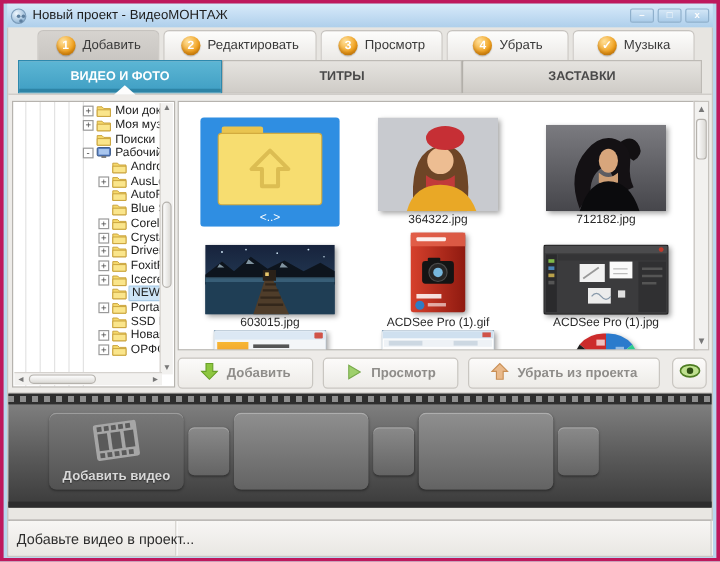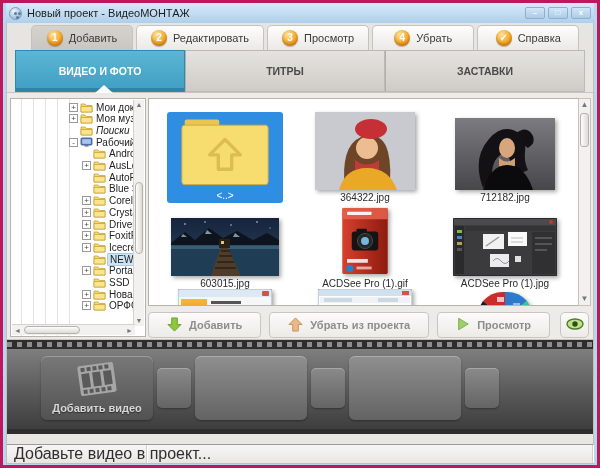--- a/index.html
+++ b/index.html
@@ -15,21 +15,21 @@
   
   .appbody{background:#e9e7e3;height:441px;border:1px solid #c2bfba;border-top:none;display:flex;flex-direction:column;}
   .menubar{height:19px;background:#f2f1ef;border-bottom:1px solid #dcd9d5;display:flex;align-items:center;padding-left:4px;}
   .menu-item{font-size:11px;color:#222;padding:2px 8px;}
   
   .steps{height:27px;background:#e7e5e1;display:flex;align-items:flex-end;gap:3px;padding-left:24px;}
   .step-tab{height:25px;border:1px solid #c6c3bf;border-bottom:none;border-radius:5px 5px 0 0;background:linear-gradient(#fdfdfc,#ebe9e6);display:flex;align-items:center;justify-content:center;gap:6px;font-size:11px;color:#3a3a3a;padding:0 14px;min-width:102px;}
   .step-tab.active{background:linear-gradient(#d6d3cf,#c9c6c2);}
   .badge{width:16px;height:16px;border-radius:50%;background:radial-gradient(circle at 35% 28%,#ffe09a,#f2a21d 62%,#d others 0);background:radial-gradient(circle at 35% 28%,#ffe09a,#f2a21d 62%,#d4860a);color:#fff;font-size:10px;font-weight:bold;display:flex;align-items:center;justify-content:center;box-shadow:inset 0 -2px 3px rgba(140,75,0,.45),0 1px 1px rgba(0,0,0,.25);}
   
-  .subtabs{height:43px;display:flex;padding:0 8px;background:#e7e5e1;}
+  .subtabs{height:28px;display:flex;padding:0 8px;background:#e7e5e1;}
   .subtab{flex:1;display:flex;align-items:center;justify-content:center;font-size:10.5px;font-weight:bold;color:#4a4a4a;background:linear-gradient(#e5e3df,#cfccc7);border:1px solid #bdbab5;}
   .subtab + .subtab{border-left:1px solid #b2afa9;}
   .subtab.active{flex:0 0 170px;background:linear-gradient(#5cb6d4,#3f9ec3);color:#fff;border:1px solid #2e89ad;box-shadow:inset 0 -3px 0 #2d84a6;}
   
   .content{position:relative;height:250px;background:#edebe8;border-top:1px solid #c9c6c1;border-bottom:1px solid #c9c6c1;}
   .notch{position:absolute;left:88px;top:0;width:0;height:0;border-left:9px solid transparent;border-right:9px solid transparent;border-bottom:8px solid #fdfdfd;top:-8px;z-index:3;}
   .tree{position:absolute;left:3px;top:5px;width:136px;height:239px;background:#fff;border:1px solid #b6b3ae;overflow:hidden;font-size:10px;
         background-image:linear-gradient(#e3e3e3,#e3e3e3),linear-gradient(#e3e3e3,#e3e3e3),linear-gradient(#e3e3e3,#e3e3e3),linear-gradient(#e3e3e3,#e3e3e3),linear-gradient(#e3e3e3,#e3e3e3);
         background-size:1px 100%;background-repeat:no-repeat;background-position:10px 0,22px 0,34px 0,46px 0,58px 0;}
   .tree-rows{padding-top:2px;}
@@ -65,21 +65,21 @@
   .eye-btn{position:absolute;right:4px;top:219px;width:29px;height:26px;border:1px solid #c9c6c1;border-radius:5px;background:linear-gradient(#fcfbfa,#edebe7);display:flex;align-items:center;justify-content:center;}
   
   .timeline{height:95px;background:linear-gradient(#868686,#5a5a5a 55%,#3a3a3a);position:relative;}
   .perf{height:9px;background:repeating-linear-gradient(90deg,#8e8e8e 0 5px,#2d2d2d 5px 10px);border-top:2px solid #2d2d2d;border-bottom:2px solid #2d2d2d;}
   .slots{display:flex;align-items:center;height:78px;padding-left:34px;gap:4px;overflow:hidden;}
   .slot-big{flex:0 0 112px;height:64px;border-radius:6px;background:linear-gradient(#8f8f8f,#636363);box-shadow:inset 0 1px 0 rgba(255,255,255,.28),0 1px 2px rgba(0,0,0,.35);}
   .slot-small{flex:0 0 34px;height:40px;border-radius:5px;background:linear-gradient(#8a8a8a,#646464);box-shadow:inset 0 1px 0 rgba(255,255,255,.25),0 1px 2px rgba(0,0,0,.35);}
   .slot-add{background:linear-gradient(#787878,#525252);display:flex;flex-direction:column;align-items:center;justify-content:center;gap:3px;color:#d8d8d8;font-size:11px;font-weight:bold;text-shadow:0 1px 1px rgba(0,0,0,.5);}
   .tl-bottom{position:absolute;left:0;right:0;bottom:0;height:5px;background:#2d2d2d;}
   
-  .statusbar{height:20px;background:linear-gradient(#f7f6f4,#e9e7e3);border-top:1px solid #9c9a96;display:flex;align-items:center;font-size:16px;color:#2e2e2e;flex:1;margin-top:10px;}
+  .statusbar{height:20px;background:linear-gradient(#f7f6f4,#e9e7e3);border-top:1px solid #9c9a96;display:flex;align-items:center;font-size:12px;color:#2e2e2e;flex:1;margin-top:10px;}
   .status-sec{height:100%;display:flex;align-items:center;padding:0 7px;border-right:1px solid #d2cfca;box-shadow:1px 0 0 #fff;}
   .status-sec.left{width:140px;white-space:nowrap;overflow:visible;}
   .status-sec.mid{flex:1;}
 </style>
 </head>
 <body>
 
 <div class="win">
   <div class="titlebar">
     <span class="app-icon"></span>
@@ -103,21 +103,21 @@
         <div class="step-tab">
           <span class="badge">3</span>
           <span class="step-label">Просмотр</span>
         </div>
         <div class="step-tab">
           <span class="badge">4</span>
           <span class="step-label">Убрать</span>
         </div>
         <div class="step-tab">
           <span class="badge">✓</span>
-          <span class="step-label">Справка</span>
+          <span class="step-label">Музыка</span>
         </div>
       </div>
     <div class="subtabs">
         <div class="subtab active">ВИДЕО И ФОТО</div>
         <div class="subtab">ТИТРЫ</div>
         <div class="subtab">ЗАСТАВКИ</div>
       </div>
     <div class="content">
       <div class="notch"></div>
       <div class="tree">
@@ -135,21 +135,21 @@
             <div class="tree-row" style="padding-left: 58px;">
               <span class="expander">+</span>
               <span class="tico">
                 <svg width="13" height="11" viewBox="0 0 13 11">
                   <path d="M1 2 h4 l1.5 1.5 H12 v6.5 H1 z" fill="#f6d96b" stroke="#c9a23c" stroke-width="0.8"></path>
                   <path d="M1 4.5 h11 v5.5 H1 z" fill="#fae58b" stroke="#c9a23c" stroke-width="0.8"></path>
                 </svg>
               </span>
               <span class="tree-label">Моя музы</span>
             </div>
-            <div class="tree-row" style="padding-left: 58px; font-style: italic;">
+            <div class="tree-row" style="padding-left: 58px;">
               <span class="exp-sp"></span>
               <span class="tico">
                 <svg width="13" height="11" viewBox="0 0 13 11">
                   <path d="M1 2 h4 l1.5 1.5 H12 v6.5 H1 z" fill="#f6d96b" stroke="#c9a23c" stroke-width="0.8"></path>
                   <path d="M1 4.5 h11 v5.5 H1 z" fill="#fae58b" stroke="#c9a23c" stroke-width="0.8"></path>
                 </svg>
               </span>
               <span class="tree-label">Поиски</span>
             </div>
             <div class="tree-row" style="padding-left: 58px;">
@@ -514,30 +514,30 @@
         <span class="sarrow" style="bottom:1px">▼</span>
       </div>
       <div class="actions">
         <div class="act-btn">
           <span><svg width="15" height="15" viewBox="0 0 16 16">
                 <path d="M5 1 h6 v7 h4 l-7 7 -7-7 h4 z" fill="#8dc63f" stroke="#69a028" stroke-width="1"></path>
               </svg></span>
           <span>Добавить</span>
         </div>
         <div class="act-btn">
+          <span><svg width="14" height="14" viewBox="0 0 16 16">
+                <path d="M3 1.5 l11 6.5 -11 6.5 z" fill="#9ed06c" stroke="#77a94a" stroke-width="1"></path>
+              </svg></span>
+          <span>Просмотр</span>
+        </div>
+        <div class="act-btn">
           <span><svg width="15" height="15" viewBox="0 0 16 16">
                 <path d="M5 15 h6 v-7 h4 l-7-7 -7 7 h4 z" fill="#e9b98a" stroke="#c98f55" stroke-width="1"></path>
               </svg></span>
           <span>Убрать из проекта</span>
-        </div>
-        <div class="act-btn">
-          <span><svg width="14" height="14" viewBox="0 0 16 16">
-                <path d="M3 1.5 l11 6.5 -11 6.5 z" fill="#9ed06c" stroke="#77a94a" stroke-width="1"></path>
-              </svg></span>
-          <span>Просмотр</span>
         </div>
       </div>
       <div class="eye-btn">
         <span><svg width="18" height="12" viewBox="0 0 18 12">
               <ellipse cx="9" cy="6" rx="8" ry="5" fill="#bfe08f" stroke="#4e7d23" stroke-width="1.4"></ellipse>
               <circle cx="9" cy="6" r="2.7" fill="#2f4f14"></circle>
             </svg></span>
       </div>
     </div>
     <div class="timeline">

